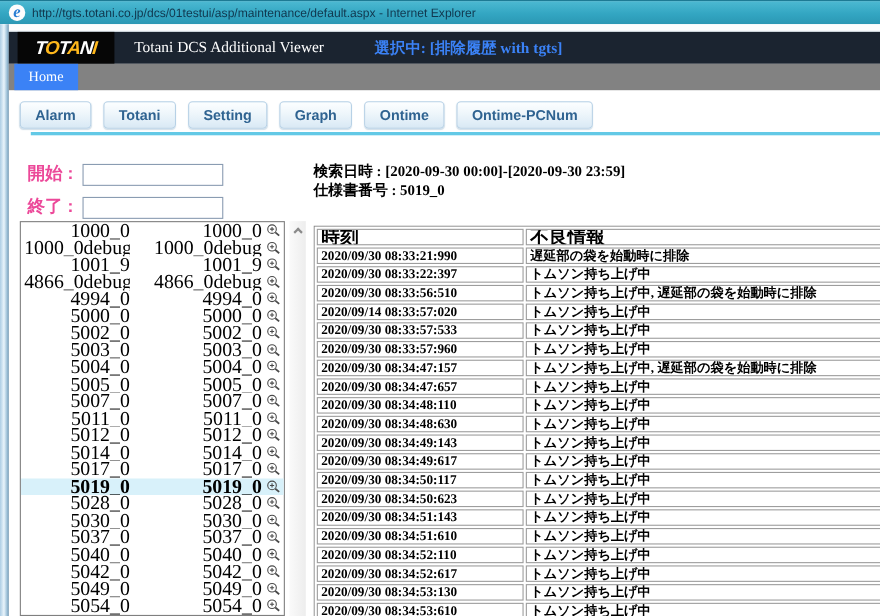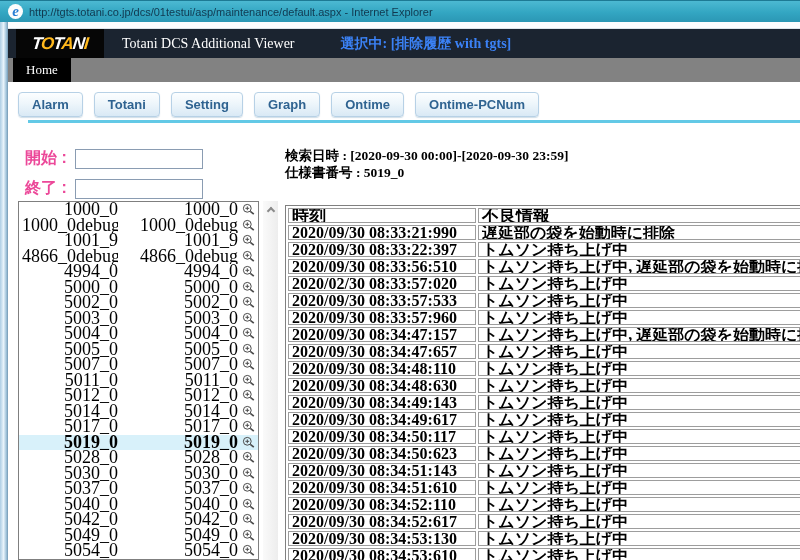--- a/index.html
+++ b/index.html
@@ -25,21 +25,21 @@
   .logo-box { margin-left:8px; width:88px; height:29px; background:#060606;
     display:flex; align-items:center; justify-content:center; }
   .logo-text { font-family:"Liberation Sans", sans-serif; font-weight:900; font-style:italic;
     font-size:17px; letter-spacing:-1px; transform:skewX(-6deg); white-space:nowrap; }
   .app-title { margin-left:18px; color:#fff; font-family:"Liberation Serif", serif; font-size:14px; }
   .selection-label { margin-left:46px; color:#3b82f6; font-family:"Liberation Serif", serif;
     font-weight:bold; font-size:14px; }
 
   
   .nav-bar { position:absolute; top:58px; left:8px; width:792px; height:24px; background:#828282; }
-  .home-btn { position:absolute; left:5px; top:0; height:24px; background:#000000; color:#fff;
+  .home-btn { position:absolute; left:5px; top:0; height:24px; background:#3b82f6; color:#fff;
     font-family:"Liberation Serif", serif; font-size:13px; display:flex; align-items:center;
     padding:0 13px; cursor:pointer; border:none; }
 
   
   .tab-bar { position:absolute; top:92px; left:18px; display:flex; gap:11px; }
   .tab-btn { font-family:"Liberation Sans", sans-serif; font-weight:bold; font-size:13px;
     color:#2f6391; background:linear-gradient(#fcfeff 0%, #eef6fb 45%, #d9e9f5 100%);
     border:1px solid #b7d1e6; border-radius:4px; padding:4px 13px; cursor:pointer;
     box-shadow:0 1px 1px rgba(120,160,190,.35); }
   .tab-underline { position:absolute; top:120px; left:28px; width:772px; height:3px; background:#63c9e6; }
@@ -65,21 +65,21 @@
     transform:rotate(45deg); margin:7px auto 0; }
 
   
   .result-head { position:absolute; top:147px; left:285px;
     font-family:"Liberation Serif", serif; font-weight:bold; font-size:13.5px; line-height:17px;
     color:#000; white-space:nowrap; }
   .log-table-wrap { position:absolute; top:205px; left:285px; width:515px; height:355px; overflow:hidden; }
   table.log-table { border-collapse:separate; border-spacing:2px; width:980px;
     border:1px solid #808080; table-layout:fixed; }
   .log-table th, .log-table td { border:1px solid #9d9d9d;
-    font-family:"Liberation Serif", serif; font-weight:bold; font-size:16px;
+    font-family:"Liberation Serif", serif; font-weight:bold; font-size:12px;
     text-align:left; padding:0 3px; height:12px; line-height:13px; white-space:nowrap; overflow:hidden; }
   .log-table th { height:15px; font-size:17px; }
   .col-time { width:187px; } .col-info { width:780px; }
 </style>
 </head>
 <body>
 
 <div class="titlebar">
   <span class="ie-glyph">e</span>
   <span class="url-text">http://tgts.totani.co.jp/dcs/01testui/asp/maintenance/default.aspx - Internet Explorer</span>
@@ -424,21 +424,21 @@
         </tr>
         <tr>
           <td>2020/09/30 08:33:22:397</td>
           <td>トムソン持ち上げ中</td>
         </tr>
         <tr>
           <td>2020/09/30 08:33:56:510</td>
           <td>トムソン持ち上げ中, 遅延部の袋を始動時に排除</td>
         </tr>
         <tr>
-          <td>2020/02/30 08:33:57:020</td>
+          <td>2020/09/14 08:33:57:020</td>
           <td>トムソン持ち上げ中</td>
         </tr>
         <tr>
           <td>2020/09/30 08:33:57:533</td>
           <td>トムソン持ち上げ中</td>
         </tr>
         <tr>
           <td>2020/09/30 08:33:57:960</td>
           <td>トムソン持ち上げ中</td>
         </tr>

